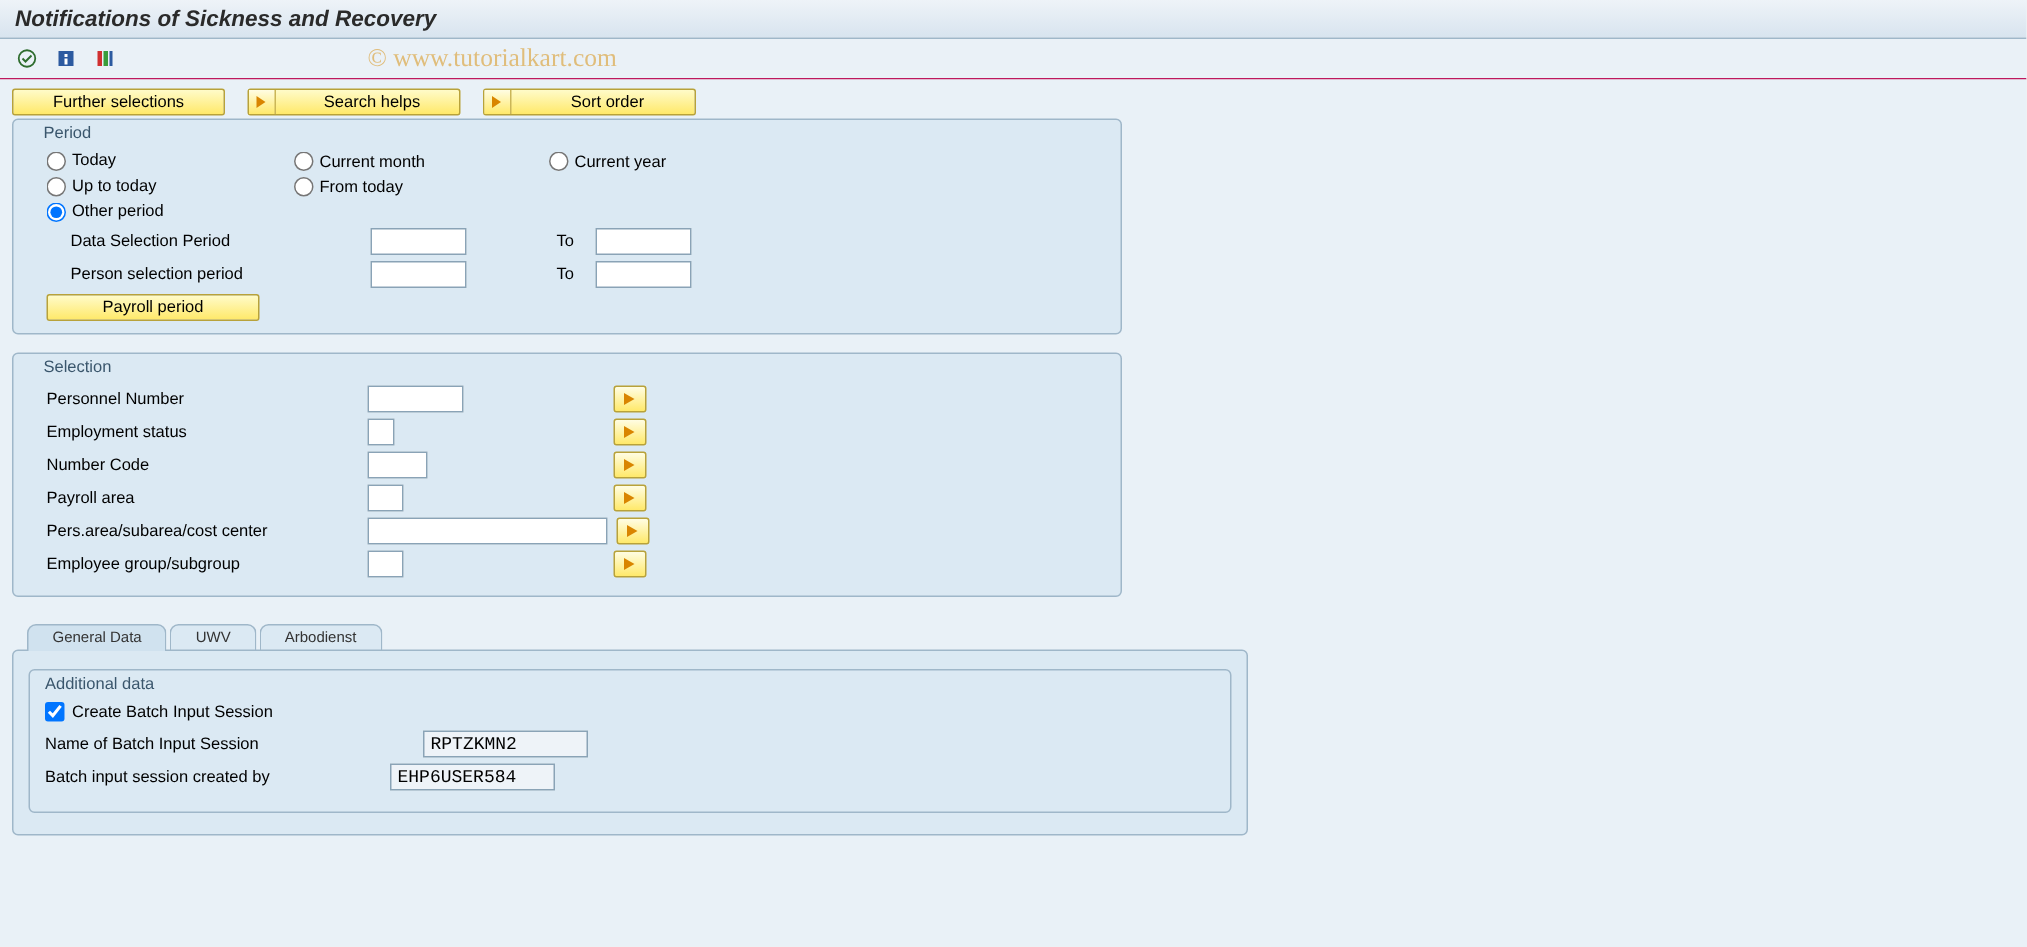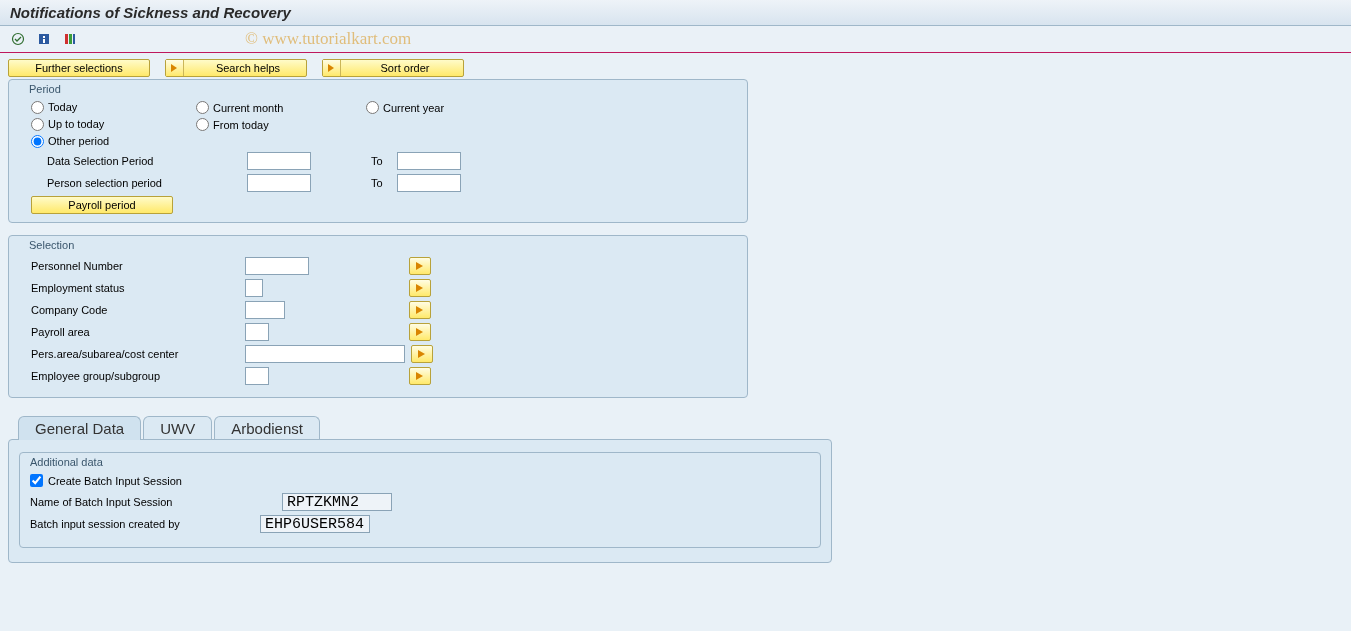--- a/index.html
+++ b/index.html
@@ -106,21 +106,21 @@
     .arrow-btn.near { margin-left: 6px;}
     .arrow-btn svg { width:10px; height:10px; }
 
     .tabstrip { width:824px; margin-top:18px; }
     .tabs { display:flex; gap:0; padding-left:10px;}
     .tab {
       background: #dbe9f3;
       border:1px solid #9fb7c9;
       border-bottom:none;
       border-radius: 6px 6px 0 0;
-      padding: 3px 16px; font-size:15px; cursor:pointer;
+      padding: 3px 16px; font-size:10px; cursor:pointer;
       margin-right:2px;
       color:#333;
     }
     .tab.active {
       background: #d0e2ef;
       font-weight:normal;
       position:relative; z-index:2;
     }
     .tabpanel {
       width:824px; border:1px solid #9fb7c9; border-radius:4px;
@@ -129,21 +129,21 @@
     }
     .inner-group {
       border:1px solid #9fb7c9; border-radius:4px; background:#dbe9f3;
       padding: 0 0 10px 10px;
     }
     .inner-group .legend { font-size:11px; color:#3a566c; padding:3px 0 6px 0;}
     .chk-row { display:flex; align-items:flex-end; gap:5px; font-size:11px; margin-bottom:6px; }
     .chk-row input[type=checkbox]{ width:13px; height:13px;}
     .ro-input {
       height:18px; border:1px solid #8aa3b6; background:#eef3f8;
-      font-family: "Courier New", monospace; font-size:15px; padding:0 4px;
+      font-family: "Courier New", monospace; font-size:12px; padding:0 4px;
     }
 
     .watermark {
       position:absolute; left:245px; top:3px; color:#dba23a; opacity:.65;
       font-size:17px; font-family: Georgia, serif; pointer-events:none;
     }
     .arrow-svg { fill:#d98500;}
   </style>
 </head>
 <body>
@@ -268,21 +268,21 @@
       <div class="field-row">
         <label class="lbl-w1b">Employment status</label>
         <input class="txt w18" value="" style="">
         <span class="arrow-btn" style="margin-left:146px;">
             <svg viewBox="0 0 10 10">
               <path class="arrow-svg" d="M1 1 L8 5 L1 9 Z"></path>
             </svg>
           </span>
       </div>
       <div class="field-row">
-        <label class="lbl-w1b">Company Code</label>
+        <label class="lbl-w1b">Number Code</label>
         <input class="txt" style="width: 40px;" value="">
         <span class="arrow-btn" style="margin-left:124px;">
             <svg viewBox="0 0 10 10">
               <path class="arrow-svg" d="M1 1 L8 5 L1 9 Z"></path>
             </svg>
           </span>
       </div>
       <div class="field-row">
         <label class="lbl-w1b">Payroll area</label>
         <input class="txt" style="width: 24px;" value="">

